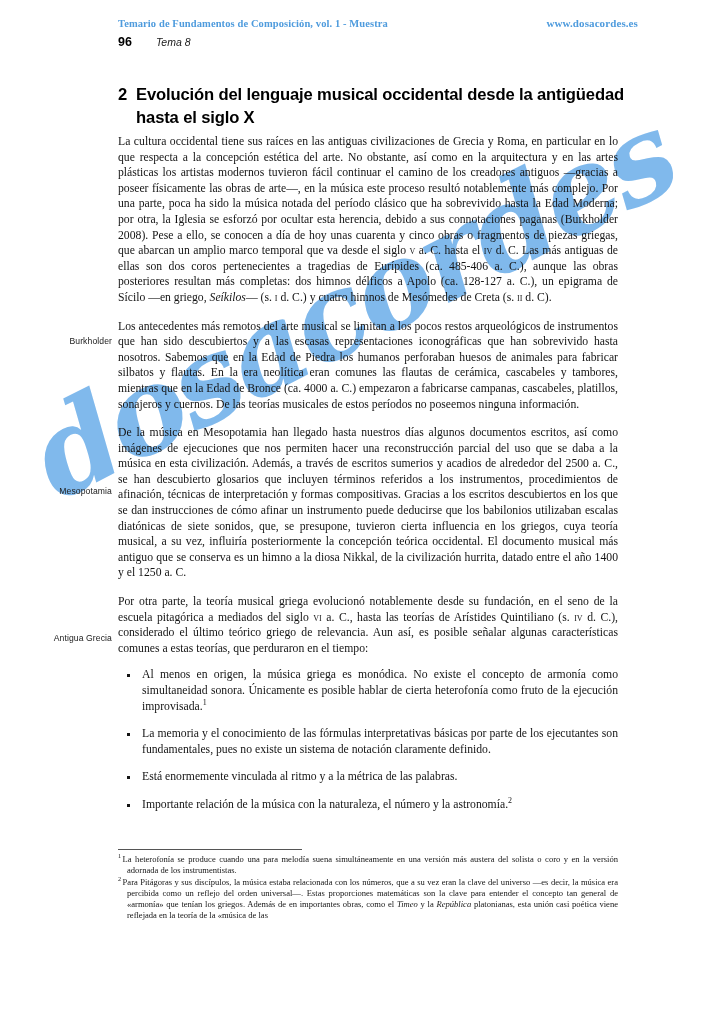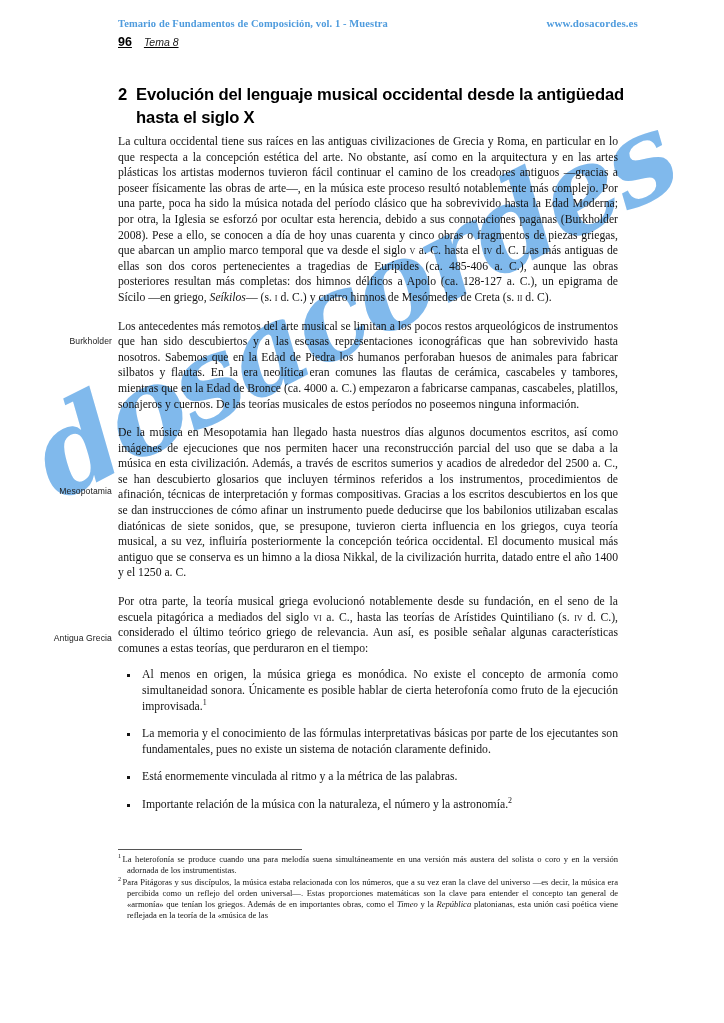--- a/index.html
+++ b/index.html
@@ -77,22 +77,21 @@
     letter-spacing: 0.1px;
   }
 
   .folio-line {
     position: absolute;
     left: 118px;
     top: 35px;
     z-index: 3;
     display: flex;
     align-items: baseline;
-    gap: 12px;
-    text-decoration: underline;
+    gap: 24px;
   }
   .folio-number {
     font-family: "Liberation Sans", sans-serif;
     font-weight: bold;
     font-size: 12.5px;
     color: #000;
   }
   .folio-topic {
     font-family: "Liberation Sans", sans-serif;
     font-style: italic;

